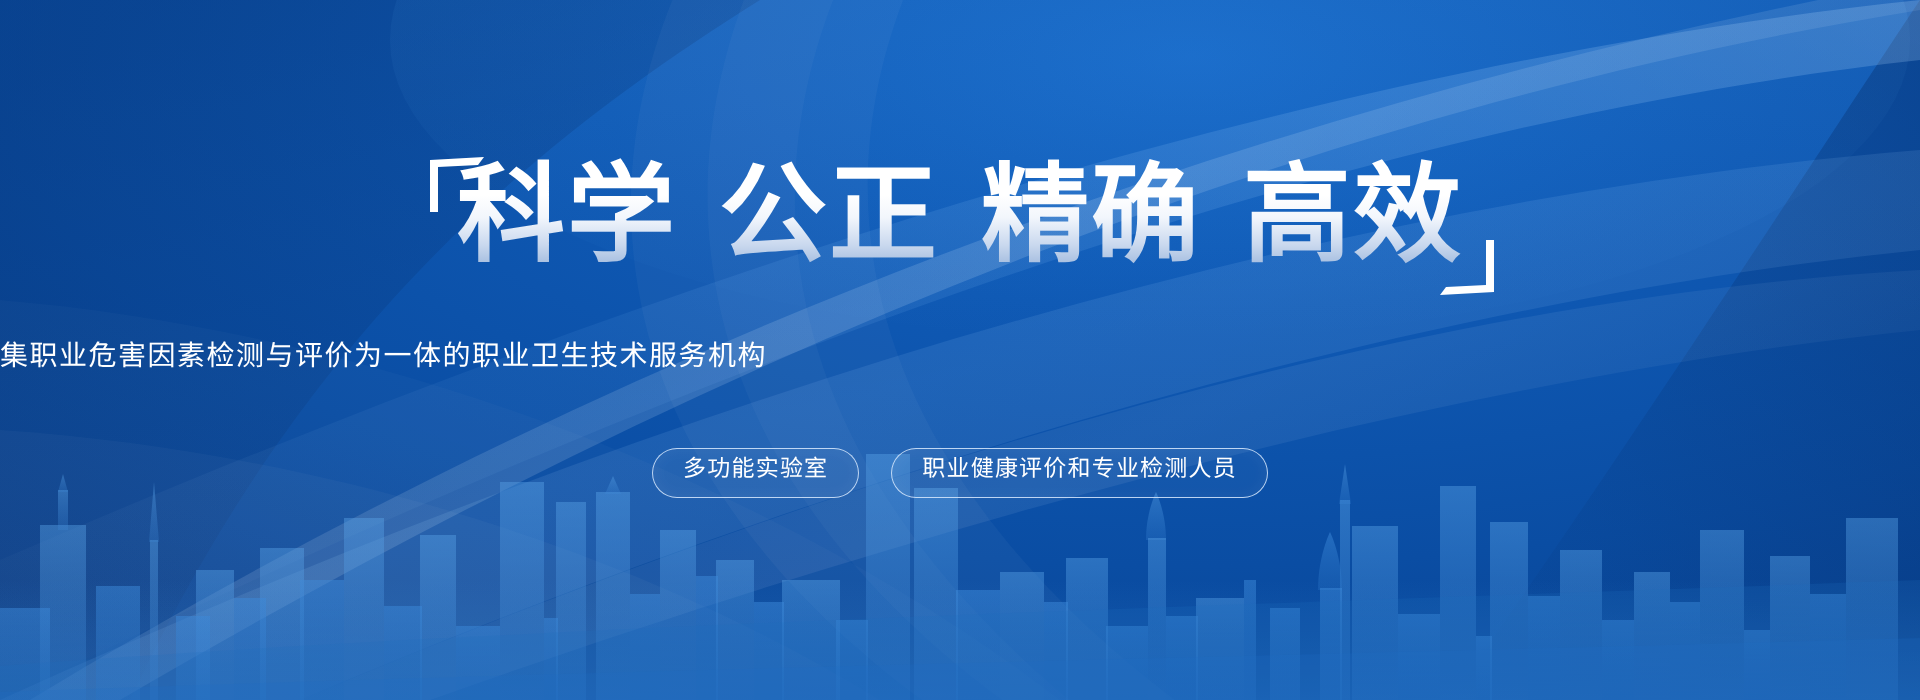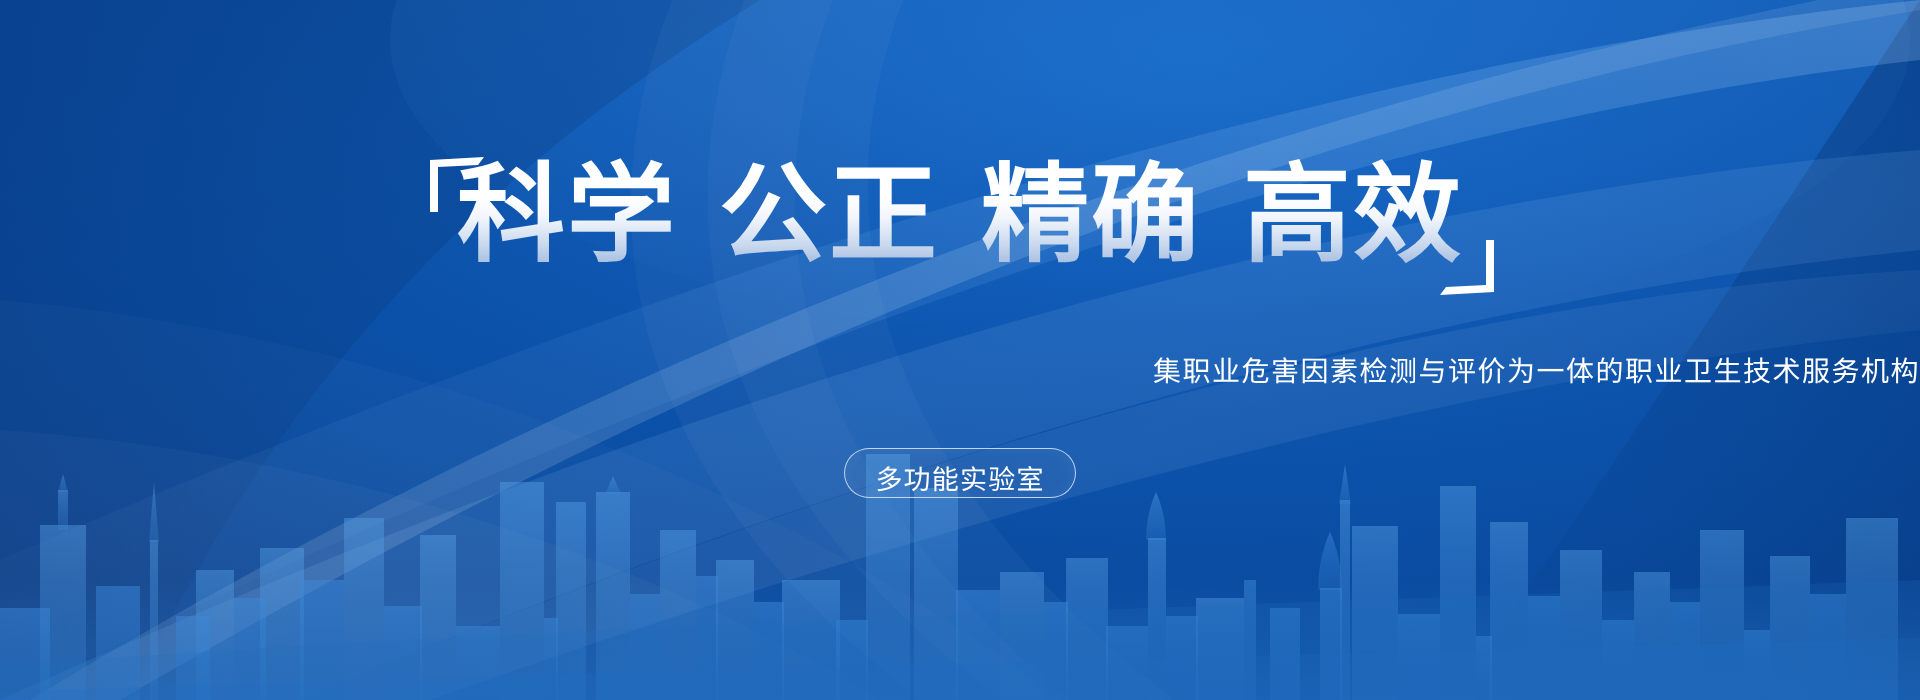--- a/index.html
+++ b/index.html
@@ -64,50 +64,49 @@
   }
   .bracket svg { display:block; width:100%; height:100%; }
   .bracket.tl { left: 8px;  top: 4px; }
   .bracket.br { right: 4px; bottom: -14px; }
 
   
   .subtitle {
     position: absolute;
     left: 0; right: 0;
     top: 336px;
-    text-align: right;
+    text-align: left;
     font-size: 28px;
     line-height: 40px;
     letter-spacing: 1.5px;
     font-weight: 500;
     color: #ffffff;
     white-space: nowrap;
-    margin-top: 16px;
   }
 
   
   .pill-row {
     position: absolute;
     left: 0; right: 0;
     top: 448px;
     display: flex;
     justify-content: center;
     align-items: center;
     gap: 32px;
   }
   .pill {
     display: flex;
-    align-items: flex-end;
+    align-items: flex-start;
     justify-content: center;
     height: 48px;
     padding: 0 30px;
     border: 1.6px solid rgba(212,230,252,0.88);
     border-radius: 28px;
     color: #ffffff;
-    font-size: 27px;
+    font-size: 23px;
     letter-spacing: 1.2px;
     white-space: nowrap;
     background: rgba(255,255,255,0.035);
     box-shadow: inset 0 0 18px rgba(255,255,255,0.05);
   }
 
   
   .skyline {
     position: absolute;
     left: 0; right: 0; bottom: 0;
@@ -282,16 +281,19 @@
         </svg>
       </span>
     </div>
 
     <div class="subtitle">集职业危害因素检测与评价为一体的职业卫生技术服务机构</div>
 
     <div class="pill-row">
       <div class="pill">
         <span>多功能实验室</span>
       </div>
+      <div class="pill">
+        <span>职业健康评价和专业检测人员</span>
+      </div>
     </div>
 
   </div>
 </div>
 
 </body></html>

